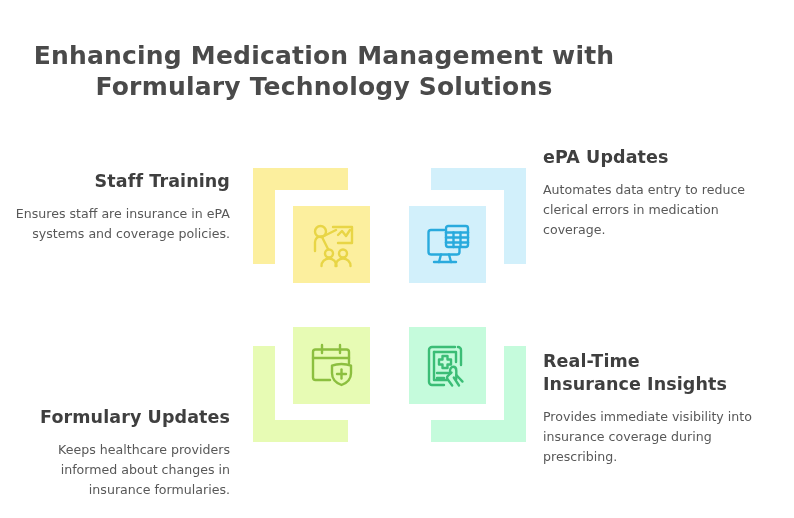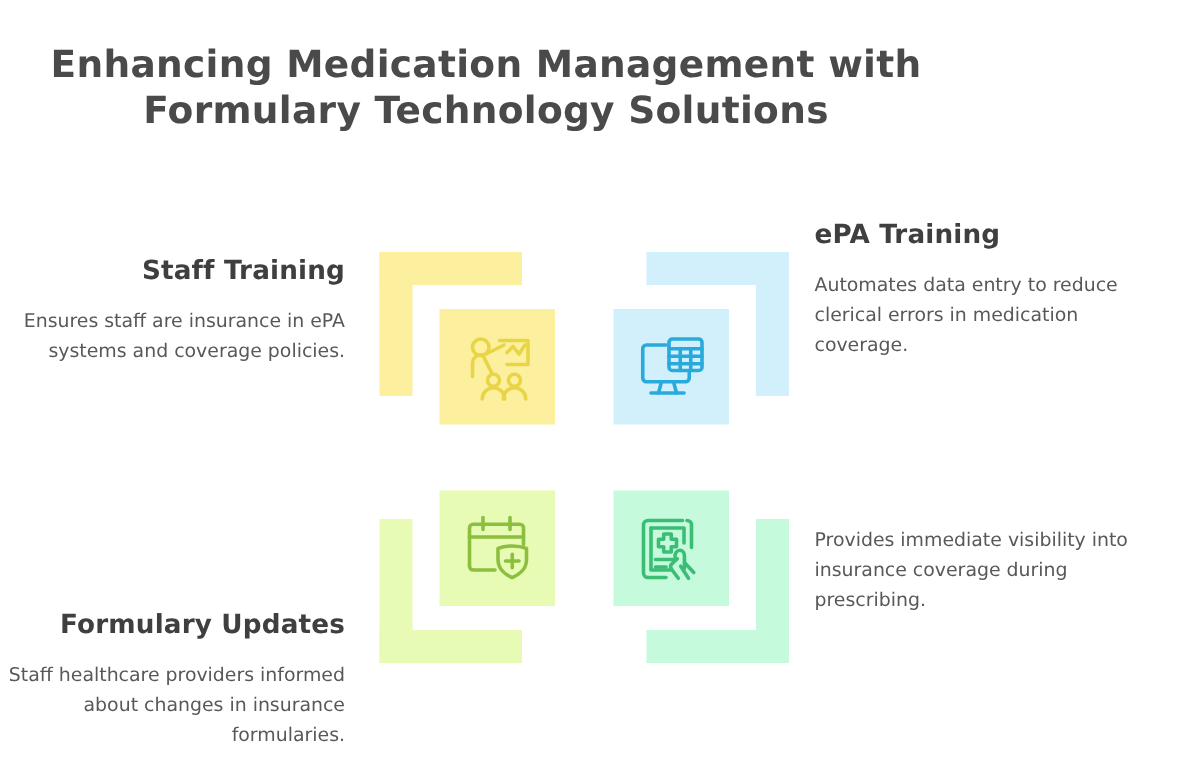--- a/index.html
+++ b/index.html
@@ -12,21 +12,21 @@
     background: #ffffff;
     font-family: "DejaVu Sans", sans-serif;
     overflow: hidden;
     position: relative;
   }
 
   
   .title {
     position: absolute;
     left: 0;
-    top: 27px;
+    top: 40px;
     width: 648px;
     text-align: center;
     font-size: 25px;
     font-weight: bold;
     line-height: 1.24;
     color: #4a4a4a;
     letter-spacing: 0.2px;
   }
   .title .line { display: block; }
 
@@ -112,33 +112,37 @@
 
 <div class="textblock align-right" id="tb-staff-training">
   <div class="tb-heading">
     <span class="line">Staff Training</span>
   </div>
   <div class="tb-body">Ensures staff are insurance in ePA systems and coverage policies.</div>
 </div>
 
 <div class="textblock align-left" id="tb-epa-systems">
   <div class="tb-heading">
-    <span class="line">ePA Training</span>
+    <span class="line">ePA Updates</span>
   </div>
   <div class="tb-body">Automates data entry to reduce clerical errors in medication coverage.</div>
 </div>
 
 <div class="textblock align-right" id="tb-formulary-updates">
   <div class="tb-heading">
     <span class="line">Formulary Updates</span>
   </div>
-  <div class="tb-body">Staff healthcare providers informed about changes in insurance formularies.</div>
+  <div class="tb-body">Keeps healthcare providers informed about changes in insurance formularies.</div>
 </div>
 
 <div class="textblock align-left" id="tb-insurance-insights">
+  <div class="tb-heading">
+    <span class="line">Real-Time</span>
+    <span class="line">Insurance Insights</span>
+  </div>
   <div class="tb-body">Provides immediate visibility into insurance coverage during prescribing.</div>
 </div>
 
 <div class="tile corner-tl" id="tile-staff-training">
   <div class="bracket-bar bar-h" style="background:#fcef9e"></div>
   <div class="bracket-bar bar-v" style="background:#fcef9e"></div>
   <div class="icon-square" style="background:#fcef9e">
     <span>
       <svg width="54" height="54" viewBox="0 0 54 54" fill="none" stroke="#e8d546" stroke-width="2.4" stroke-linecap="round" stroke-linejoin="round">
 

